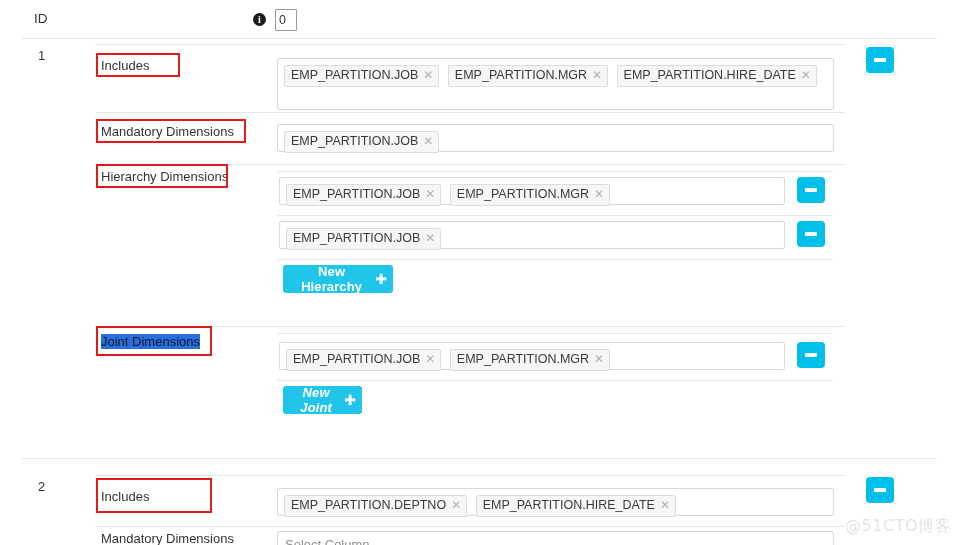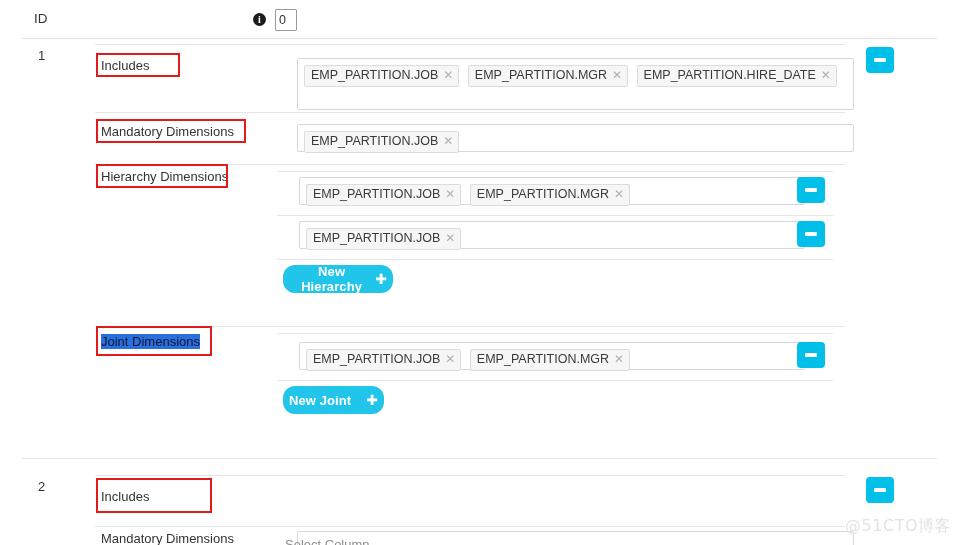--- a/index.html
+++ b/index.html
@@ -59,21 +59,21 @@
   }
   .lbl-box {
     position: absolute; border: 2px solid #e01b1b; background: transparent;
   }
   .sel-hl {
     background: #2a6fe0; color: #0f172a;
   }
 
   .tagbox {
     position: absolute; border: 1px solid #d5d9dd; background: #ffffff;
-    border-radius: 2px; padding: 6px 6px 0 6px; margin-left: 20px;
+    border-radius: 2px; padding: 6px 6px 0 6px;
   }
   .tag {
     display: inline-block; background: #f6f6f6; border: 1px solid #dcdcdc;
     border-radius: 2px; padding: 2px 5px 3px 6px; margin: 0 4px 5px 0;
     font-size: 12.5px; color: #3a3a3a; line-height: 15px;
     white-space: nowrap;
   }
   .tag .x {
     color: #b0b0b0; font-size: 12px; margin-left: 5px;
     font-family: "DejaVu Sans", sans-serif;
@@ -85,24 +85,24 @@
   .minus-btn {
     position: absolute; width: 28px; height: 26px; border-radius: 4px;
     background: #00bfe8; border: none; cursor: pointer; padding: 0;
   }
   .minus-btn::after {
     content: ""; position: absolute; left: 8px; top: 11px;
     width: 12px; height: 4px; background: #ffffff; border-radius: 1px;
   }
 
   .cta-btn {
-    position: absolute; background: #21c5ea; border: none; border-radius: 12px;
+    position: absolute; background: #21c5ea; border: none; border-radius: 3px;
     color: #ffffff; font-size: 13px; font-weight: bold; cursor: pointer;
     font-family: "Liberation Sans", sans-serif;
-    display: flex; align-items: center; justify-content: space-between;
+    display: flex; align-items: center; justify-content: flex-start;
     letter-spacing: .1px;
   }
   .cta-btn .plus {
     font-family: "DejaVu Sans", sans-serif; font-size: 14px;
     margin-left: 1px; font-weight: bold;
   }
 
   .watermark {
     position: absolute; right: 8px; bottom: 8px;
     font-size: 16px; color: #e3e3e3; letter-spacing: .5px;
@@ -170,31 +170,35 @@
   <div class="lbl-box" style="left:96px; top:326px; width:116px; height:30px;"></div>
 
   <div class="rowline" style="left:277px; top:333px; width:556px;"></div>
   <div class="tagbox" style="left:279px; top:342px; width:506px; height:28px;">
     <span class="tag"><span>EMP_PARTITION.JOB</span><span class="x">✕</span></span>
     <span class="tag"><span>EMP_PARTITION.MGR</span><span class="x">✕</span></span>
   </div>
   <button class="minus-btn" style="left:797px; top:342px;"></button>
 
   <div class="rowline" style="left:277px; top:380px; width:556px;"></div>
-  <button class="cta-btn" style="left:283px; top:386px; width:101px; height:28px;">
+  <button class="cta-btn" style="left:283px; top:386px; width:79px; height:28px;font-style:italic;">
     <span>New Joint</span>
       <span class="plus">✚</span>
   </button>
 
   <div class="rowline" style="left:22px; top:458px; width:915px;"></div>
   <div class="idnum" style="left:38px; top:479px;">2</div>
 
   <div class="rowline" style="left:95px; top:475px; width:750px;"></div>
   <div class="lbl" style="left:101px; top:489px;">Includes</div>
   <div class="lbl-box" style="left:96px; top:478px; width:116px; height:35px;"></div>
+  <div class="tagbox" style="left:277px; top:488px; width:557px; height:28px;">
+    <span class="tag"><span>EMP_PARTITION.DEPTNO</span><span class="x">✕</span></span>
+    <span class="tag"><span>EMP_PARTITION.HIRE_DATE</span><span class="x">✕</span></span>
+  </div>
   <button class="minus-btn" style="left:866px; top:477px;"></button>
 
   <div class="rowline" style="left:95px; top:526px; width:750px;"></div>
   <div class="lbl" style="left:101px; top:531px;">Mandatory Dimensions</div>
   <div class="tagbox" style="left:277px; top:531px; width:557px; height:28px;"></div>
   <div class="ph" style="left:285px; top:537px;">Select Column</div>
 
   <div class="watermark">@51CTO博客</div>
 </div>
 

